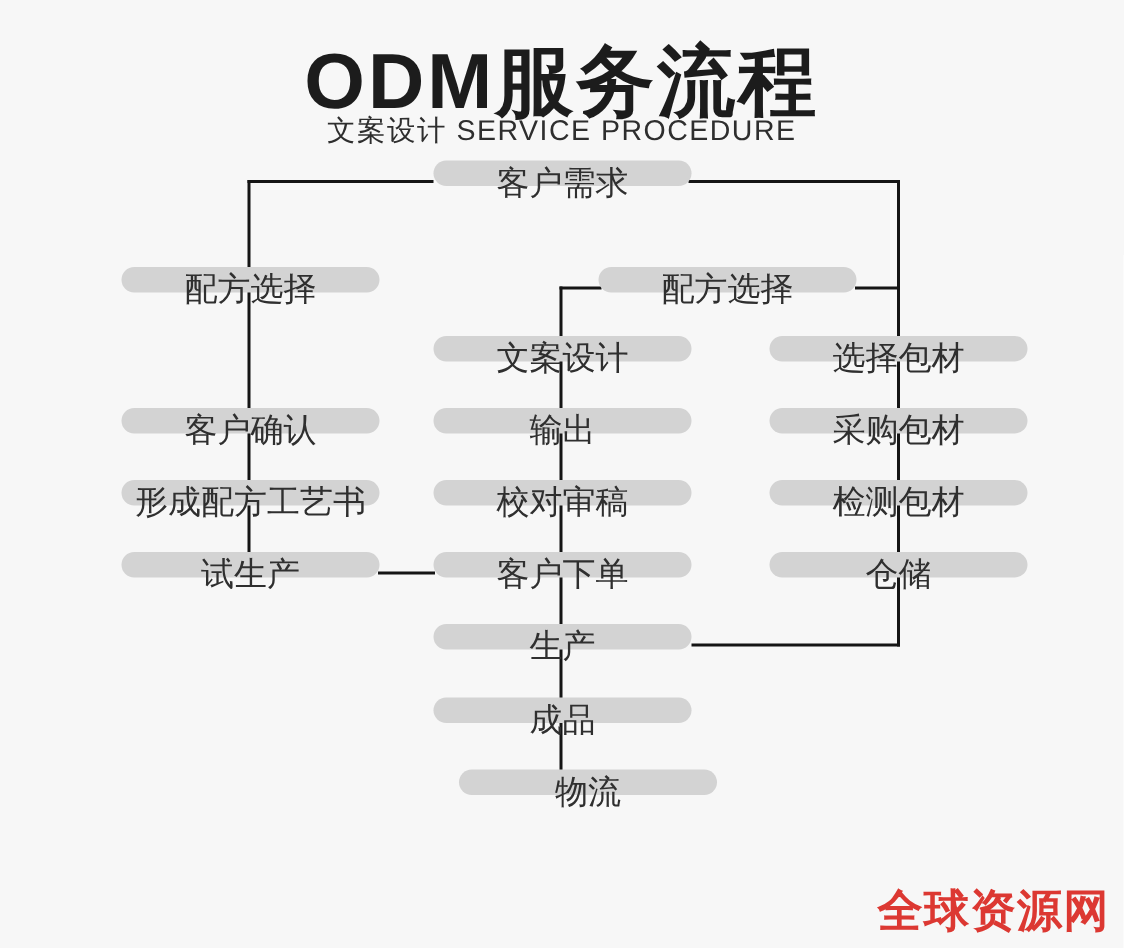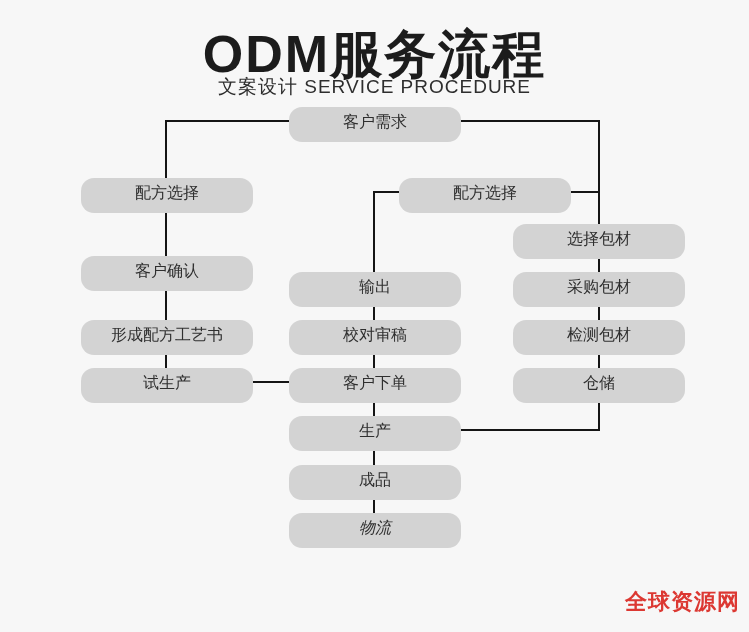--- a/index.html
+++ b/index.html
@@ -40,39 +40,39 @@
     width: 100%;
     text-align: center;
     font-size: 19px;
     font-weight: 400;
     color: #2e2e2e;
     letter-spacing: 1px;
   }
   .node {
     position: absolute;
     width: 172px;
-    height: 35px;
+    height: 17px;
     line-height: 29px;
     background: var(--node-fill);
     border-radius: 13px;
     text-align: center;
-    font-size: 16px;
+    font-size: 22px;
     color: var(--node-text);
     z-index: 2;
   }
   .line {
     position: absolute;
     background: var(--line);
     z-index: 1;
   }
   .watermark {
     position: absolute;
     top: 587px;
     right: 9px;
-    font-size: 22px;
+    font-size: 30px;
     font-weight: bold;
     color: var(--watermark-red);
     letter-spacing: 1px;
     z-index: 3;
   }
 </style>
 </head>
 <body>
 
 <div class="canvas">
@@ -86,31 +86,32 @@
   <div class="line" style="left:598px; top:120px; width:2px; height:311px;"></div>
   <div class="line" style="left:373px; top:191px; width:2px; height:323px;"></div>
   <div class="line" style="left:373px; top:191px; width:28px; height:2px;"></div>
   <div class="line" style="left:570px; top:191px; width:30px; height:2px;"></div>
   <div class="line" style="left:252px; top:381px; width:38px; height:2px;"></div>
   <div class="line" style="left:461px; top:429px; width:139px; height:2px;"></div>
 
   <div class="node" style="left:289px; top:107px;">客户需求</div>
 
   <div class="node" style="left:81px; top:178px;">配方选择</div>
-  <div class="node" style="left:81px; top:256px;">客户确认</div>
+  <div class="node" style="left:81px; top:272px;">客户确认</div>
   <div class="node" style="left:81px; top:320px;">形成配方工艺书</div>
   <div class="node" style="left:81px; top:368px;">试生产</div>
 
   <div class="node" style="left:399px; top:178px;">配方选择</div>
+  <div class="node" style="left:289px; top:224px;">文案设计</div>
   <div class="node" style="left:289px; top:272px;">输出</div>
   <div class="node" style="left:289px; top:320px;">校对审稿</div>
   <div class="node" style="left:289px; top:368px;">客户下单</div>
   <div class="node" style="left:289px; top:416px;">生产</div>
   <div class="node" style="left:289px; top:465px;text-align:center;">成品</div>
-  <div class="node" style="left:289px; top:513px;font-style:italic;">物流</div>
+  <div class="node" style="left:306px; top:513px;">物流</div>
 
   <div class="node" style="left:513px; top:224px;">选择包材</div>
   <div class="node" style="left:513px; top:272px;">采购包材</div>
   <div class="node" style="left:513px; top:320px;">检测包材</div>
   <div class="node" style="left:513px; top:368px;">仓储</div>
 
   <div class="watermark">全球资源网</div>
 
 </div>
 

